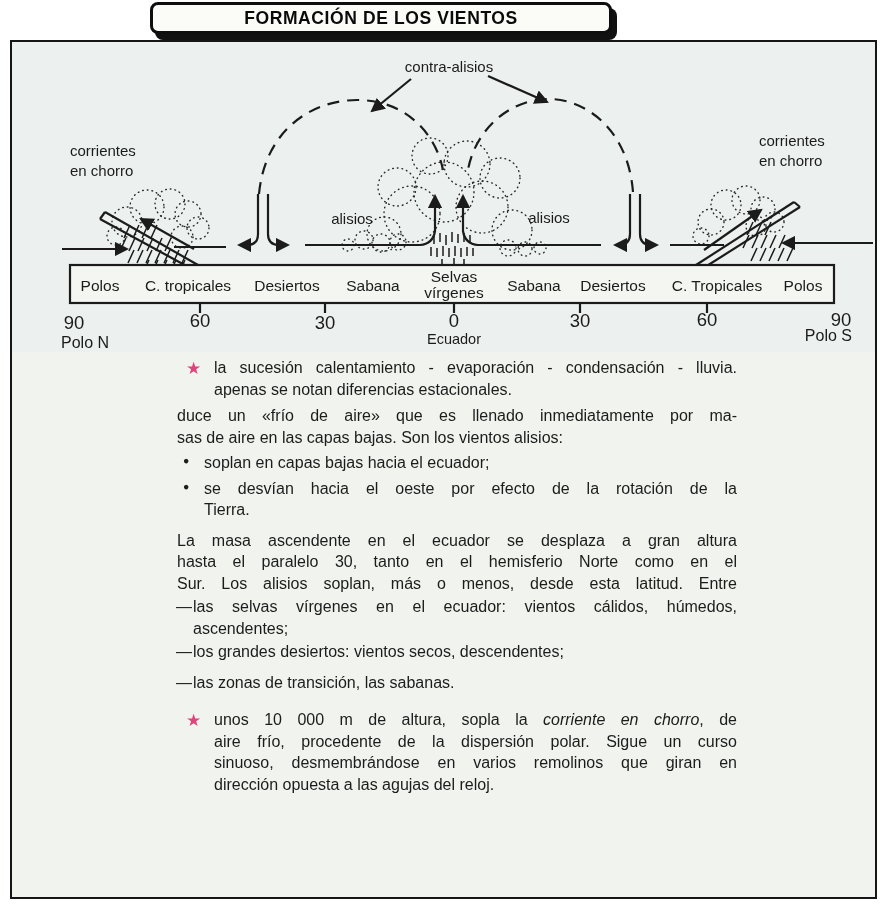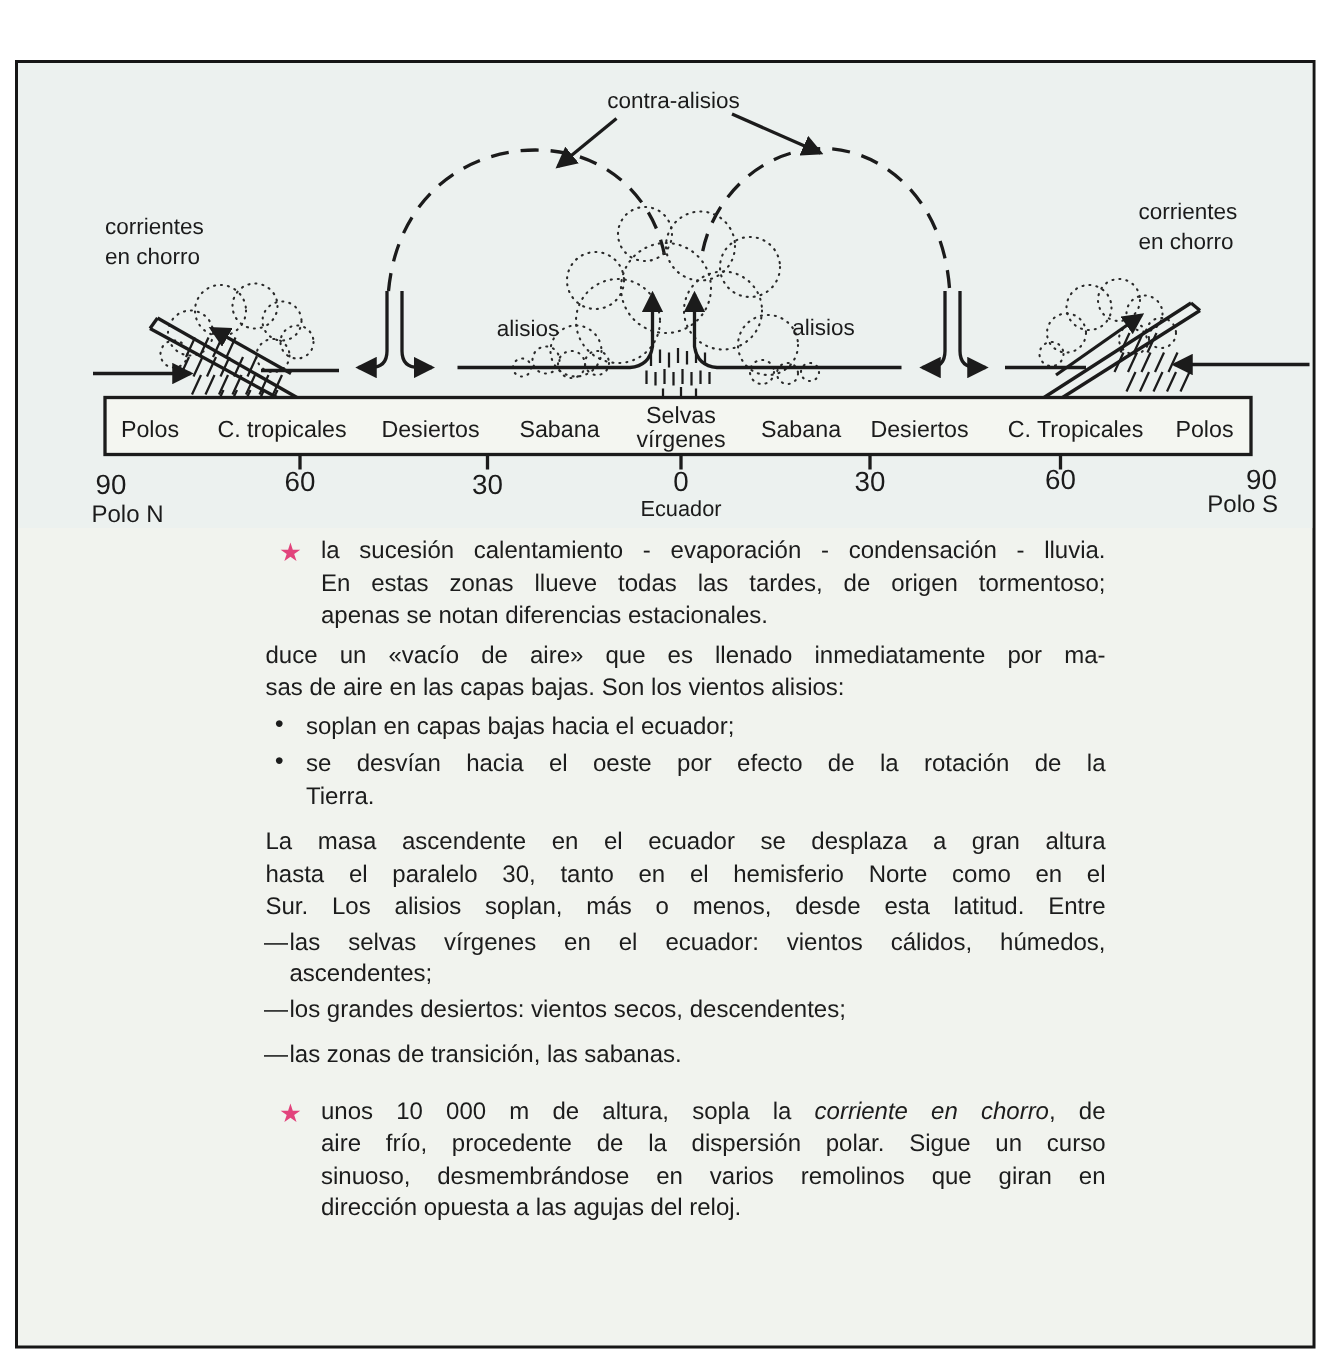--- a/index.html
+++ b/index.html
@@ -38,20 +38,23 @@
   .bullet{position:absolute;left:6px;top:-2px;font-size:10.5px;}
   .dash-blk{padding-left:16px;}
   .dash{position:absolute;left:-1px;top:0;}
   .it{font-style:italic;}
 </style>
 </head>
 <body>
 
 <div class="stage">
 
+  <div class="banner">
+    <span>FORMACIÓN DE LOS VIENTOS</span>
+  </div>
 
   <div class="panel">
 
     <svg class="diagram" viewBox="0 0 863 310">
       <defs>
         <marker id="ah" viewBox="0 0 10 10" refX="8.5" refY="5" markerWidth="6.5" markerHeight="6.5" orient="auto">
           <path d="M0,0 L10,5 L0,10 z" fill="#1b1b1b"></path>
         </marker>
       </defs>
 
@@ -191,26 +194,25 @@
         <text style="font-size:16px" x="49" y="306">Polo N</text>
         <text style="font-size:16px" x="840" y="299" text-anchor="end">Polo S</text>
       </g>
     </svg>
 
     <div class="textcol">
 
       <div class="blk star-blk">
         <span class="star">★</span>
         <div class="ln">la sucesión calentamiento - evaporación - condensación - lluvia.</div>
-        <div class="ln">En estas zonas llueve todas las tardes, de origen tormentoso;</div>
         <div class="ln last">apenas se notan diferencias estacionales.</div>
       </div>
 
       <div class="blk" style="margin-top:5px">
-        <div class="ln">duce un «vacío de aire» que es llenado inmediatamente por ma-</div>
+        <div class="ln">duce un «frío de aire» que es llenado inmediatamente por ma-</div>
         <div class="ln last">sas de aire en las capas bajas. Son los vientos alisios:</div>
       </div>
 
       <div class="blk bullet-blk" style="margin-top:4px">
         <span class="bullet">●</span>
         <div class="ln last">soplan en capas bajas hacia el ecuador;</div>
       </div>
 
       <div class="blk bullet-blk" style="margin-top:4px">
         <span class="bullet">●</span>

